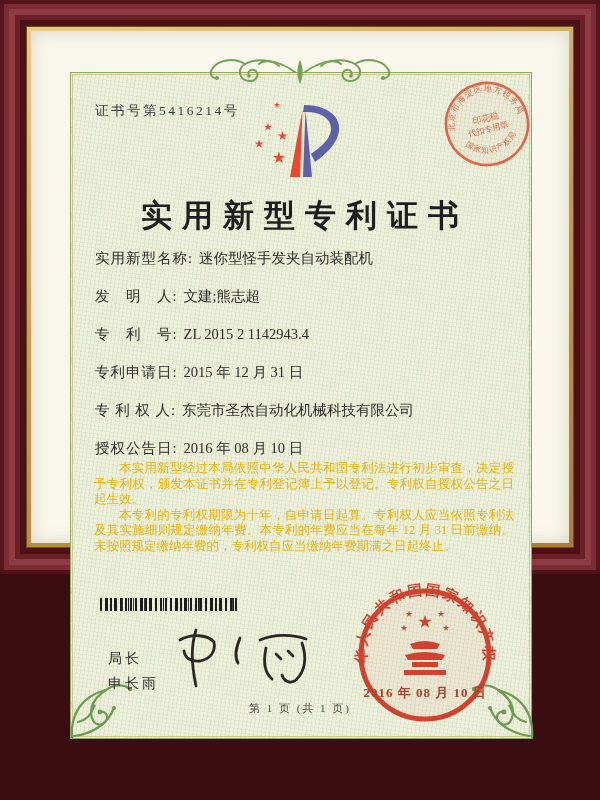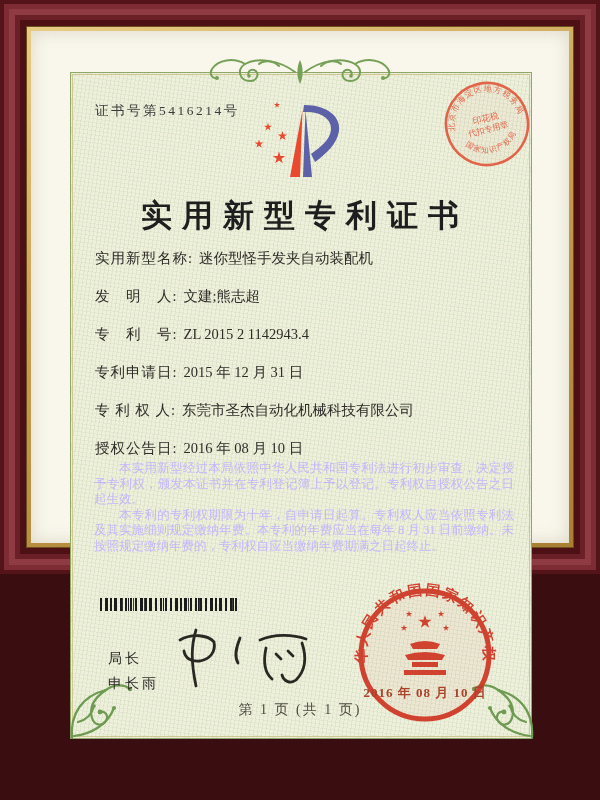--- a/index.html
+++ b/index.html
@@ -45,39 +45,39 @@
   .tax-stamp{position:absolute;left:441px;top:78px;transform:rotate(-14deg);opacity:.92;}
   .title{position:absolute;left:0;right:0;top:181px;text-align:center;
     font-size:31px;font-weight:600;letter-spacing:10px;text-indent:10px;color:#1e1e1e;margin-top:14px;}
 
   .fields{position:absolute;left:95px;top:249px;}
   .field{font-size:14.5px;color:#2f2c28;line-height:18px;margin-bottom:20px;white-space:nowrap;}
   .field .f-label{letter-spacing:1px;margin-top:8px;}
   .field .f-value{margin-left:6px;}
 
   .body-text{position:absolute;left:94px;top:461px;width:420px;
-    font-size:12.5px;line-height:15.6px;color:#c4b5fd;text-align:justify;}
+    font-size:12.5px;line-height:15.6px;color:#eab308;text-align:justify;}
   .body-text p{margin:0;text-indent:2em;}
 
   .barcode{position:absolute;left:100px;top:598px;width:138px;height:13px;
     background-image:
       repeating-linear-gradient(90deg,#1b1b1b 0 2px,rgba(0,0,0,0) 2px 5px),
       repeating-linear-gradient(90deg,#1b1b1b 0 1px,rgba(0,0,0,0) 1px 7px),
       repeating-linear-gradient(90deg,rgba(27,27,27,.85) 0 1px,rgba(0,0,0,0) 1px 11px);}
 
   .director{position:absolute;left:108px;top:646px;font-size:14px;color:#2c2a26;
     line-height:25px;letter-spacing:3px;}
   .signature{position:absolute;left:160px;top:616px;}
 
   .seal{position:absolute;left:352px;top:582px;opacity:.95;}
   .seal-date{position:absolute;left:352px;top:684px;width:146px;text-align:center;
     font-size:13px;letter-spacing:1px;color:#a8432c;font-weight:bold;}
 
   .page-footer{position:absolute;left:0;right:0;top:701px;text-align:center;
-    font-size:14px;letter-spacing:2px;color:#504b42;}
+    font-size:11px;letter-spacing:2px;color:#504b42;}
 
   svg text{font-family:"Liberation Serif","DejaVu Serif",serif;}
 </style>
 </head>
 <body>
 
 <div class="page">
   <div class="frame"></div>
   <div class="gold-trim"></div>
   <div class="paper"></div>
@@ -182,21 +182,21 @@
     <div class="field">
       <span class="f-label">专 利 权 人:</span><span class="f-value">东莞市圣杰自动化机械科技有限公司</span>
     </div>
     <div class="field">
       <span class="f-label">授权公告日:</span><span class="f-value">2016 年 08 月 10 日</span>
     </div>
   </div>
 
   <div class="body-text">
     <p>本实用新型经过本局依照中华人民共和国专利法进行初步审查，决定授予专利权，颁发本证书并在专利登记簿上予以登记。专利权自授权公告之日起生效。</p>
-    <p>本专利的专利权期限为十年，自申请日起算。专利权人应当依照专利法及其实施细则规定缴纳年费。本专利的年费应当在每年 8 月 31 日前缴纳。未按照规定缴纳年费的，专利权自应当缴纳年费期满之日起终止。</p>
+    <p>本专利的专利权期限为十年，自申请日起算。专利权人应当依照专利法及其实施细则规定缴纳年费。本专利的年费应当在每年 12 月 31 日前缴纳。未按照规定缴纳年费的，专利权自应当缴纳年费期满之日起终止。</p>
   </div>
 
   <div class="barcode"></div>
 
   <div class="director">
     <div>局长</div>
     <div>申长雨</div>
   </div>
 
   <svg class="signature" width="175" height="82" viewBox="0 0 175 82">

